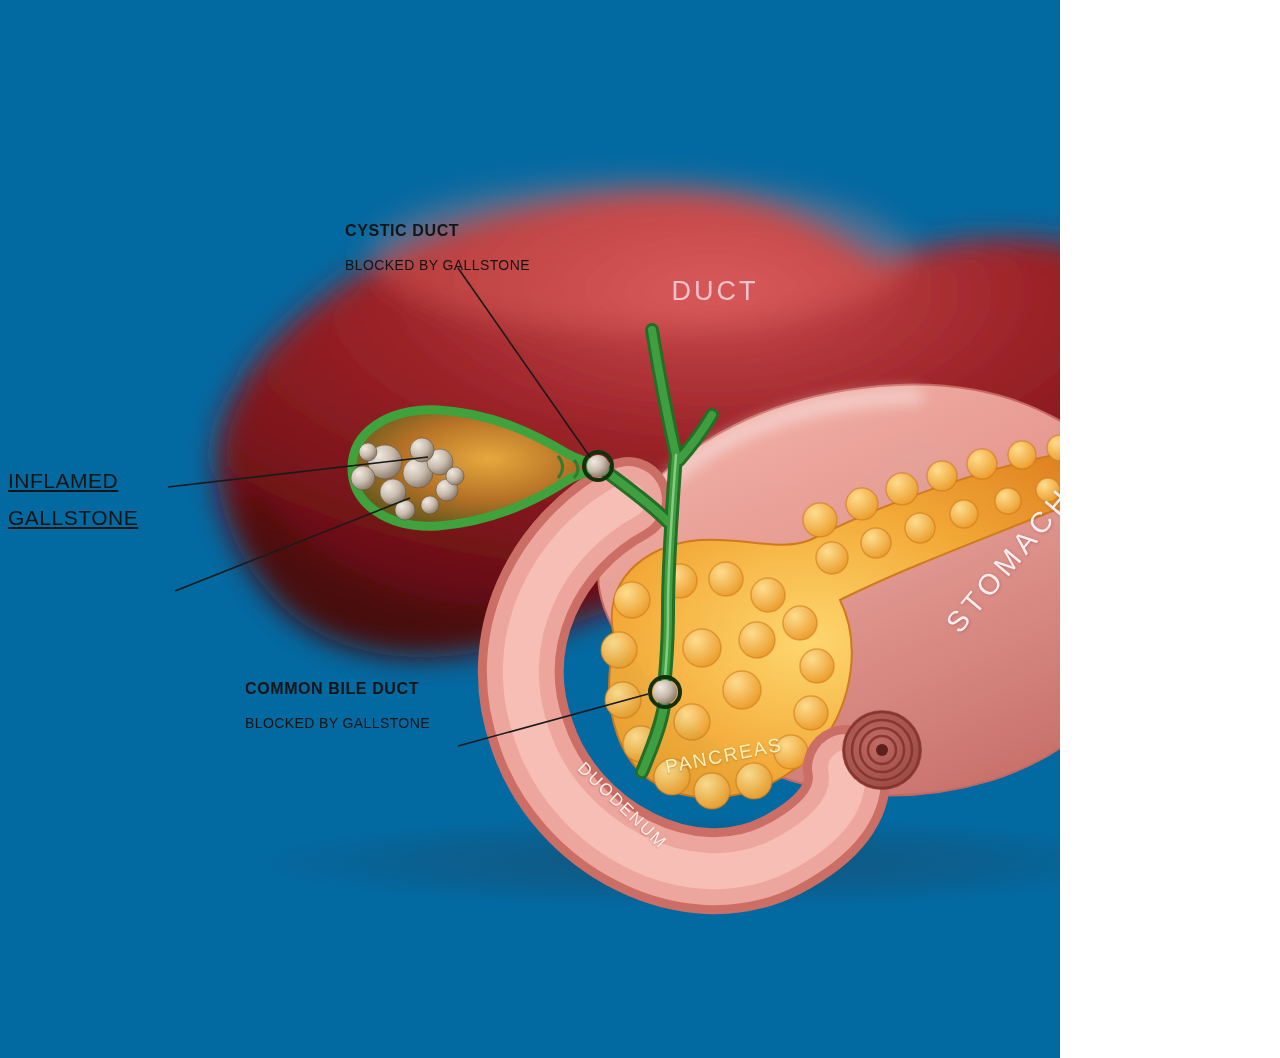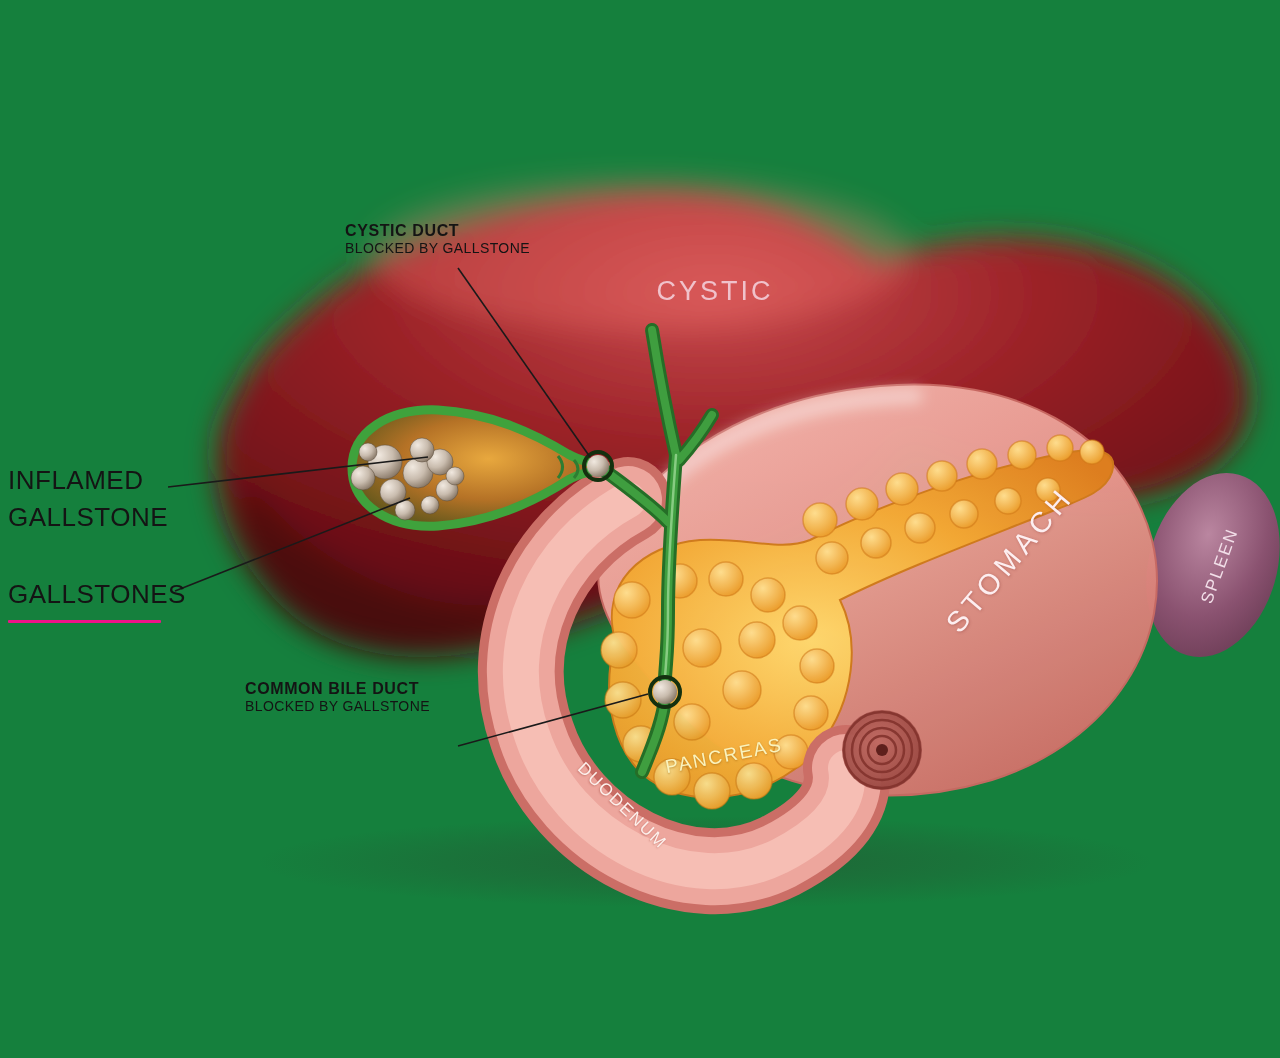--- a/index.html
+++ b/index.html
@@ -1,27 +1,27 @@
 <!DOCTYPE html>
 <html><head>
 <meta charset="utf-8">
 <style>
   html,body{margin:0;padding:0;background:#ffffff;}
   .stage{
     position:relative;
-    width:1280px;height:1058px;
-    background:#15803d;
+    width:1060px;height:1058px;
+    background:#0369a1;
     overflow:hidden;
     font-family:"Liberation Sans", sans-serif;
   }
   svg{position:absolute;left:0;top:0;}
   .lbl{position:absolute;color:#141414;}
   .lead-title{font-size:16px;font-weight:bold;letter-spacing:.6px;}
-  .lead-sub{font-size:14px;letter-spacing:.4px;margin-top:0;}
-  .big-left{font-size:26px;letter-spacing:.5px;line-height:37px;}
+  .lead-sub{font-size:14px;letter-spacing:.4px;margin-top:17px;}
+  .big-left{font-size:21px;letter-spacing:.5px;line-height:37px;text-decoration:underline;}
   .underline-pink{height:3px;width:153px;margin-top:7px;border-radius:1px;}
   .organ-label{
     position:absolute;
     transform:translate(-50%,-50%);
     white-space:nowrap;
     font-weight:400;
   }
   .liver-label{font-size:27px;letter-spacing:3px;color:#f0c2cb;}
   .stomach-label{font-size:29px;letter-spacing:5px;color:#fdeef0;text-shadow:0 1px 3px rgba(120,40,40,.35);}
   .spleen-label{font-size:17px;letter-spacing:2px;color:#f2dfe9;}
@@ -248,31 +248,27 @@
       <path d="M 175 591 L 410 498"></path>
       <path d="M 458 746 L 648 694"></path>
     </g>
   </svg>
 
   <div class="lbl" style="left:345px;top:222px;">
     <div class="lead-title">CYSTIC DUCT</div>
     <div class="lead-sub">BLOCKED BY GALLSTONE</div>
   </div>
 
-  <div class="organ-label liver-label" style="left:715px;top:291px;">CYSTIC</div>
+  <div class="organ-label liver-label" style="left:715px;top:291px;">DUCT</div>
 
   <div class="lbl big-left" style="left:8px;top:462px;">
     <div>INFLAMED</div>
     <div>GALLSTONE</div>
   </div>
 
-  <div class="lbl big-left" style="left:8px;top:576px;">
-    <div>GALLSTONES</div>
-    <div class="underline-pink" style="background:#ee1288;"></div>
-  </div>
 
   <div class="lbl" style="left:245px;top:680px;">
     <div class="lead-title">COMMON BILE DUCT</div>
     <div class="lead-sub">BLOCKED BY GALLSTONE</div>
   </div>
 
   <div class="organ-label stomach-label" style="left:1010px;top:560px;transform:translate(-50%,-50%) rotate(-50deg);">STOMACH</div>
 
   <div class="organ-label spleen-label" style="left:1220px;top:566px;transform:translate(-50%,-50%) rotate(-70deg);">SPLEEN</div>
 

